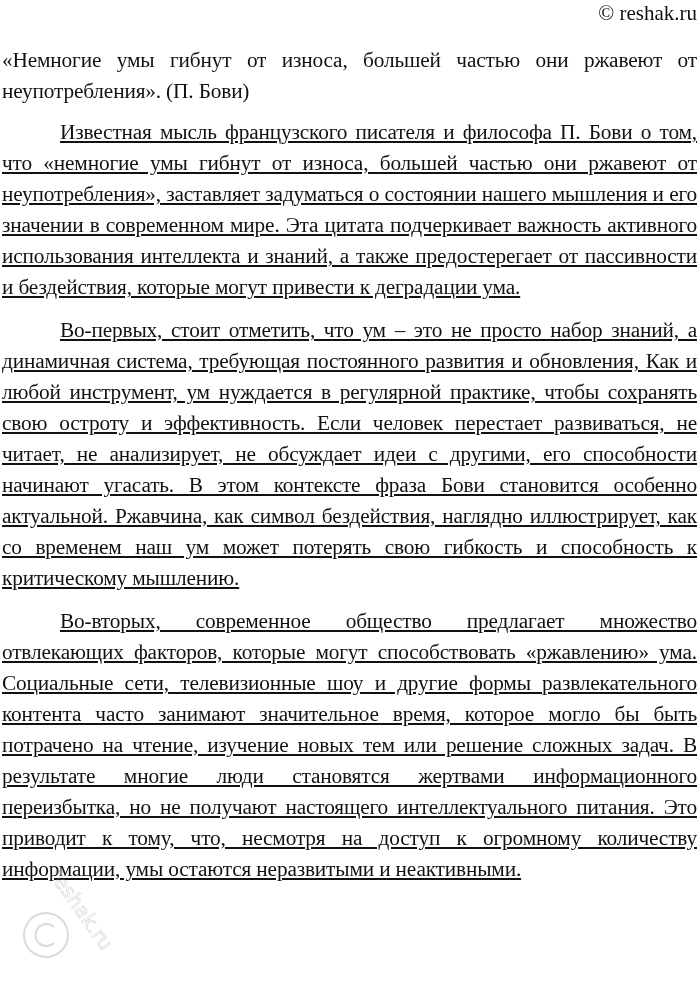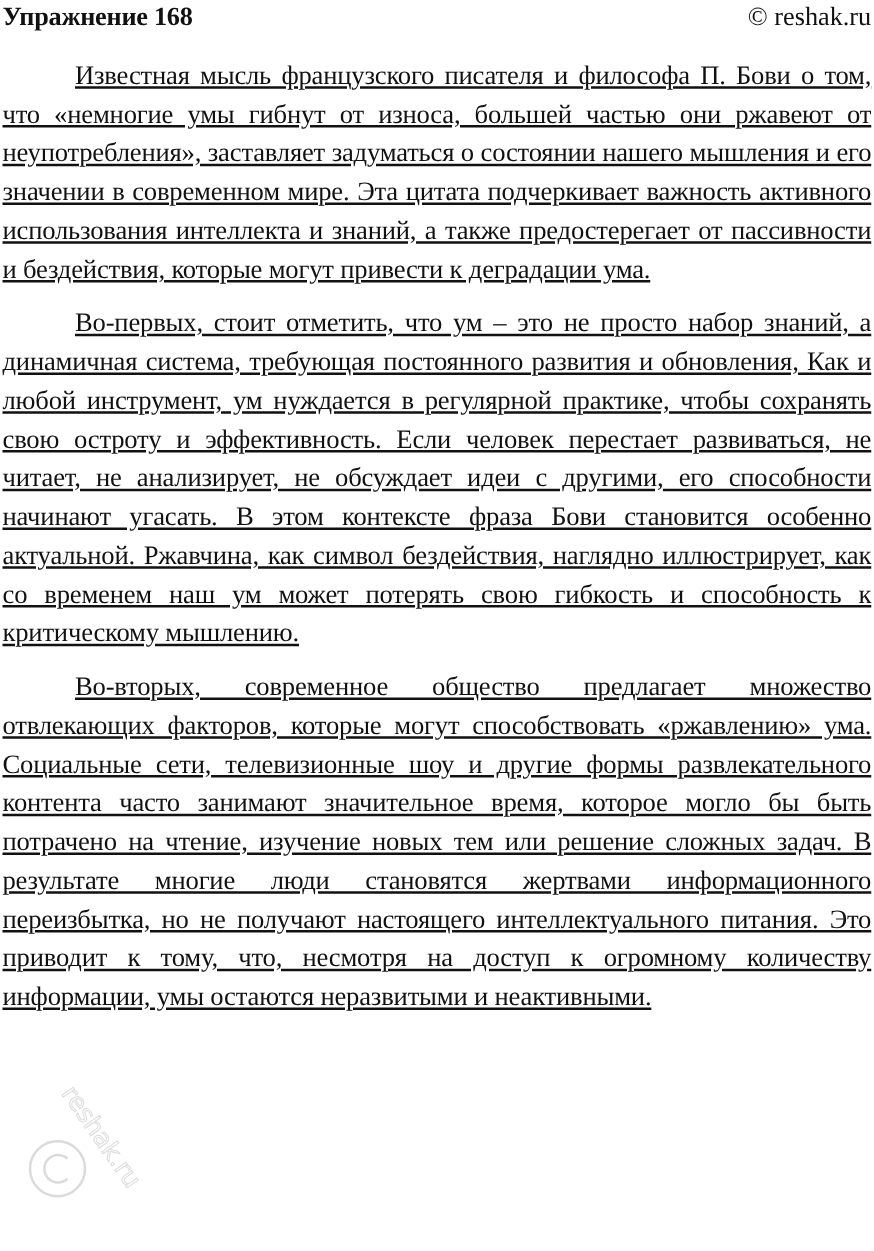--- a/index.html
+++ b/index.html
@@ -66,25 +66,25 @@
       width: 110px;
       height: 110px;
       pointer-events: none;
       opacity: 0.35;
     }
   </style>
 </head>
 <body>
 
 <div class="header">
-  <div class="title">Упражнение 168</div>
   <div class="copyright">© reshak.ru</div>
 </div>
 
 <div class="content">
+  <p class="quote">«Немногие умы гибнут от износа, большей частью они ржавеют от неупотребления». (П. Бови)</p>
   <p class="para">Известная мысль французского писателя и философа П. Бови о том, что «немногие умы гибнут от износа, большей частью они ржавеют от неупотребления», заставляет задуматься о состоянии нашего мышления и его значении в современном мире. Эта цитата подчеркивает важность активного использования интеллекта и знаний, а также предостерегает от пассивности и бездействия, которые могут привести к деградации ума.</p>
   <p class="para">Во-первых, стоит отметить, что ум – это не просто набор знаний, а динамичная система, требующая постоянного развития и обновления, Как и любой инструмент, ум нуждается в регулярной практике, чтобы сохранять свою остроту и эффективность. Если человек перестает развиваться, не читает, не анализирует, не обсуждает идеи с другими, его способности начинают угасать. В этом контексте фраза Бови становится особенно актуальной. Ржавчина, как символ бездействия, наглядно иллюстрирует, как со временем наш ум может потерять свою гибкость и способность к критическому мышлению.</p>
   <p class="para">Во-вторых, современное общество предлагает множество отвлекающих факторов, которые могут способствовать «ржавлению» ума. Социальные сети, телевизионные шоу и другие формы развлекательного контента часто занимают значительное время, которое могло бы быть потрачено на чтение, изучение новых тем или решение сложных задач. В результате многие люди становятся жертвами информационного переизбытка, но не получают настоящего интеллектуального питания. Это приводит к тому, что, несмотря на доступ к огромному количеству информации, умы остаются неразвитыми и неактивными.</p>
 </div>
 
 <svg class="watermark" viewBox="0 0 110 110" xmlns="http://www.w3.org/2000/svg">
   <circle cx="38" cy="80" r="22" fill="none" stroke="#9a9a9a" stroke-width="2"></circle>
   <path d="M46 72 A11 11 0 1 0 46 88" fill="none" stroke="#9a9a9a" stroke-width="2"></path>
   <text x="30" y="40" font-size="20" fill="none" stroke="#9a9a9a" stroke-width="0.8" font-family="DejaVu Sans, sans-serif" transform="rotate(55 55 40)">reshak.ru</text>
 </svg>

